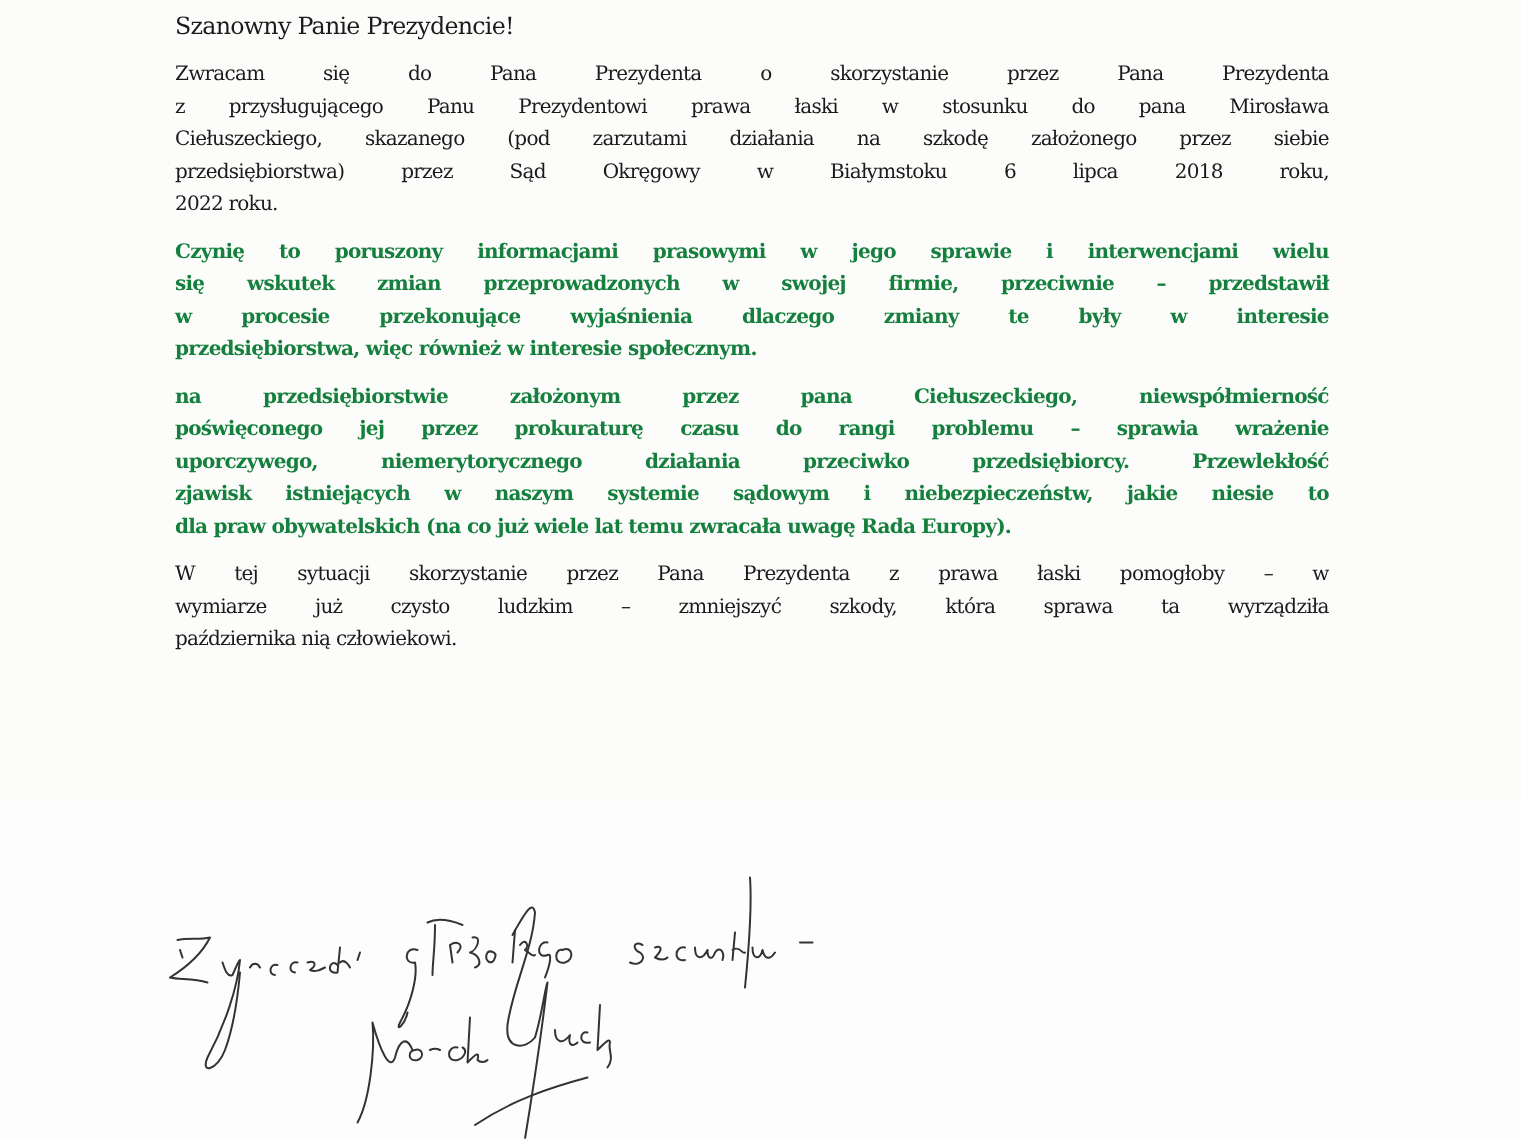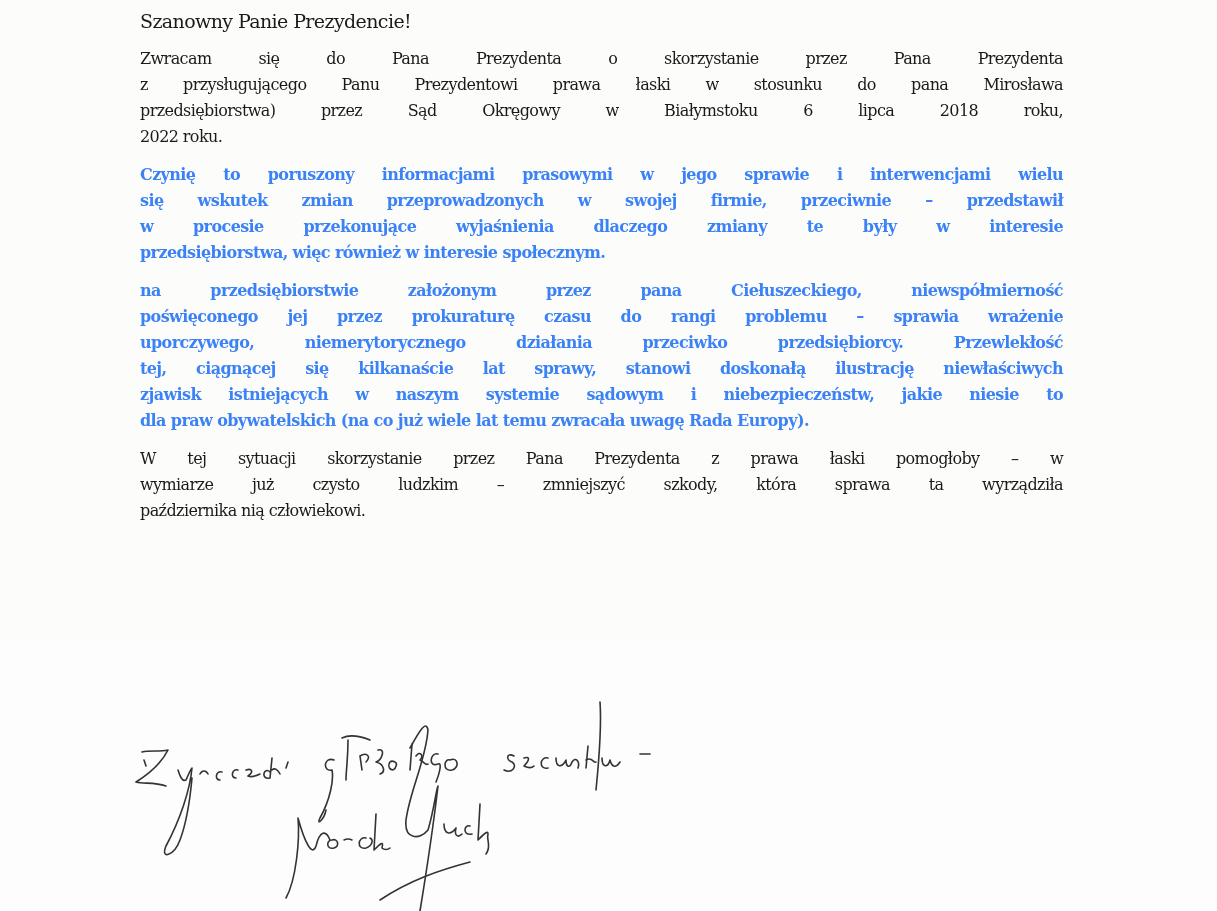--- a/index.html
+++ b/index.html
@@ -13,50 +13,50 @@
   .page { position:absolute; left:0; top:0; width:1217px; height:642px; background:#fcfcfb; }
   .letter { position:absolute; left:140px; top:8px; width:923px; }
   .salutation { font-size:19px; line-height:26px; margin:0 0 12px 0; letter-spacing:-0.6px; }
   .para { margin:0 0 12px 0; }
   .line {
     display:block; font-size:16px; line-height:26px; height:26px;
     text-align:justify; text-align-last:justify; white-space:nowrap; overflow:visible;
     letter-spacing:-0.6px; word-spacing:0px;
   }
   .line.last { text-align-last:left; }
-  .dark { color:#3b82f6; font-weight:600; }
+  .dark { color:#15803d; font-weight:600; }
   .sig { position:absolute; left:120px; top:690px; width:980px; height:221px; }
   .sig svg path { fill:none; stroke:#333; stroke-width:1.6; stroke-linecap:round; stroke-linejoin:round; }
 </style>
 </head>
 <body>
 
 <div class="page">
   <div class="letter">
     <div class="salutation">Szanowny Panie Prezydencie!</div>
 
     <div class="para">
       <span class="line">Zwracam się do Pana Prezydenta o skorzystanie przez Pana Prezydenta</span>
       <span class="line">z przysługującego Panu Prezydentowi prawa łaski w stosunku do pana Mirosława</span>
+      <span class="line">Ciełuszeckiego, skazanego (pod zarzutami działania na szkodę założonego przez siebie</span>
       <span class="line">przedsiębiorstwa) przez Sąd Okręgowy w Białymstoku 6 lipca 2018 roku,</span>
       <span class="line last">2022 roku.</span>
     </div>
 
     <div class="para dark">
       <span class="line">Czynię to poruszony informacjami prasowymi w jego sprawie i interwencjami wielu</span>
       <span class="line">się wskutek zmian przeprowadzonych w swojej firmie, przeciwnie – przedstawił</span>
       <span class="line">w procesie przekonujące wyjaśnienia dlaczego zmiany te były w interesie</span>
       <span class="line last">przedsiębiorstwa, więc również w interesie społecznym.</span>
     </div>
 
     <div class="para dark">
       <span class="line">na przedsiębiorstwie założonym przez pana Ciełuszeckiego, niewspółmierność</span>
       <span class="line">poświęconego jej przez prokuraturę czasu do rangi problemu – sprawia wrażenie</span>
       <span class="line">uporczywego, niemerytorycznego działania przeciwko przedsiębiorcy. Przewlekłość</span>
-      <span class="line">tej, ciągnącej się kilkanaście lat sprawy, stanowi doskonałą ilustrację niewłaściwych</span>
       <span class="line">zjawisk istniejących w naszym systemie sądowym i niebezpieczeństw, jakie niesie to</span>
       <span class="line last">dla praw obywatelskich (na co już wiele lat temu zwracała uwagę Rada Europy).</span>
     </div>
 
     <div class="para">
       <span class="line">W tej sytuacji skorzystanie przez Pana Prezydenta z prawa łaski pomogłoby – w</span>
       <span class="line">wymiarze już czysto ludzkim – zmniejszyć szkody, która sprawa ta wyrządziła</span>
       <span class="line last">października nią człowiekowi.</span>
     </div>
   </div>

